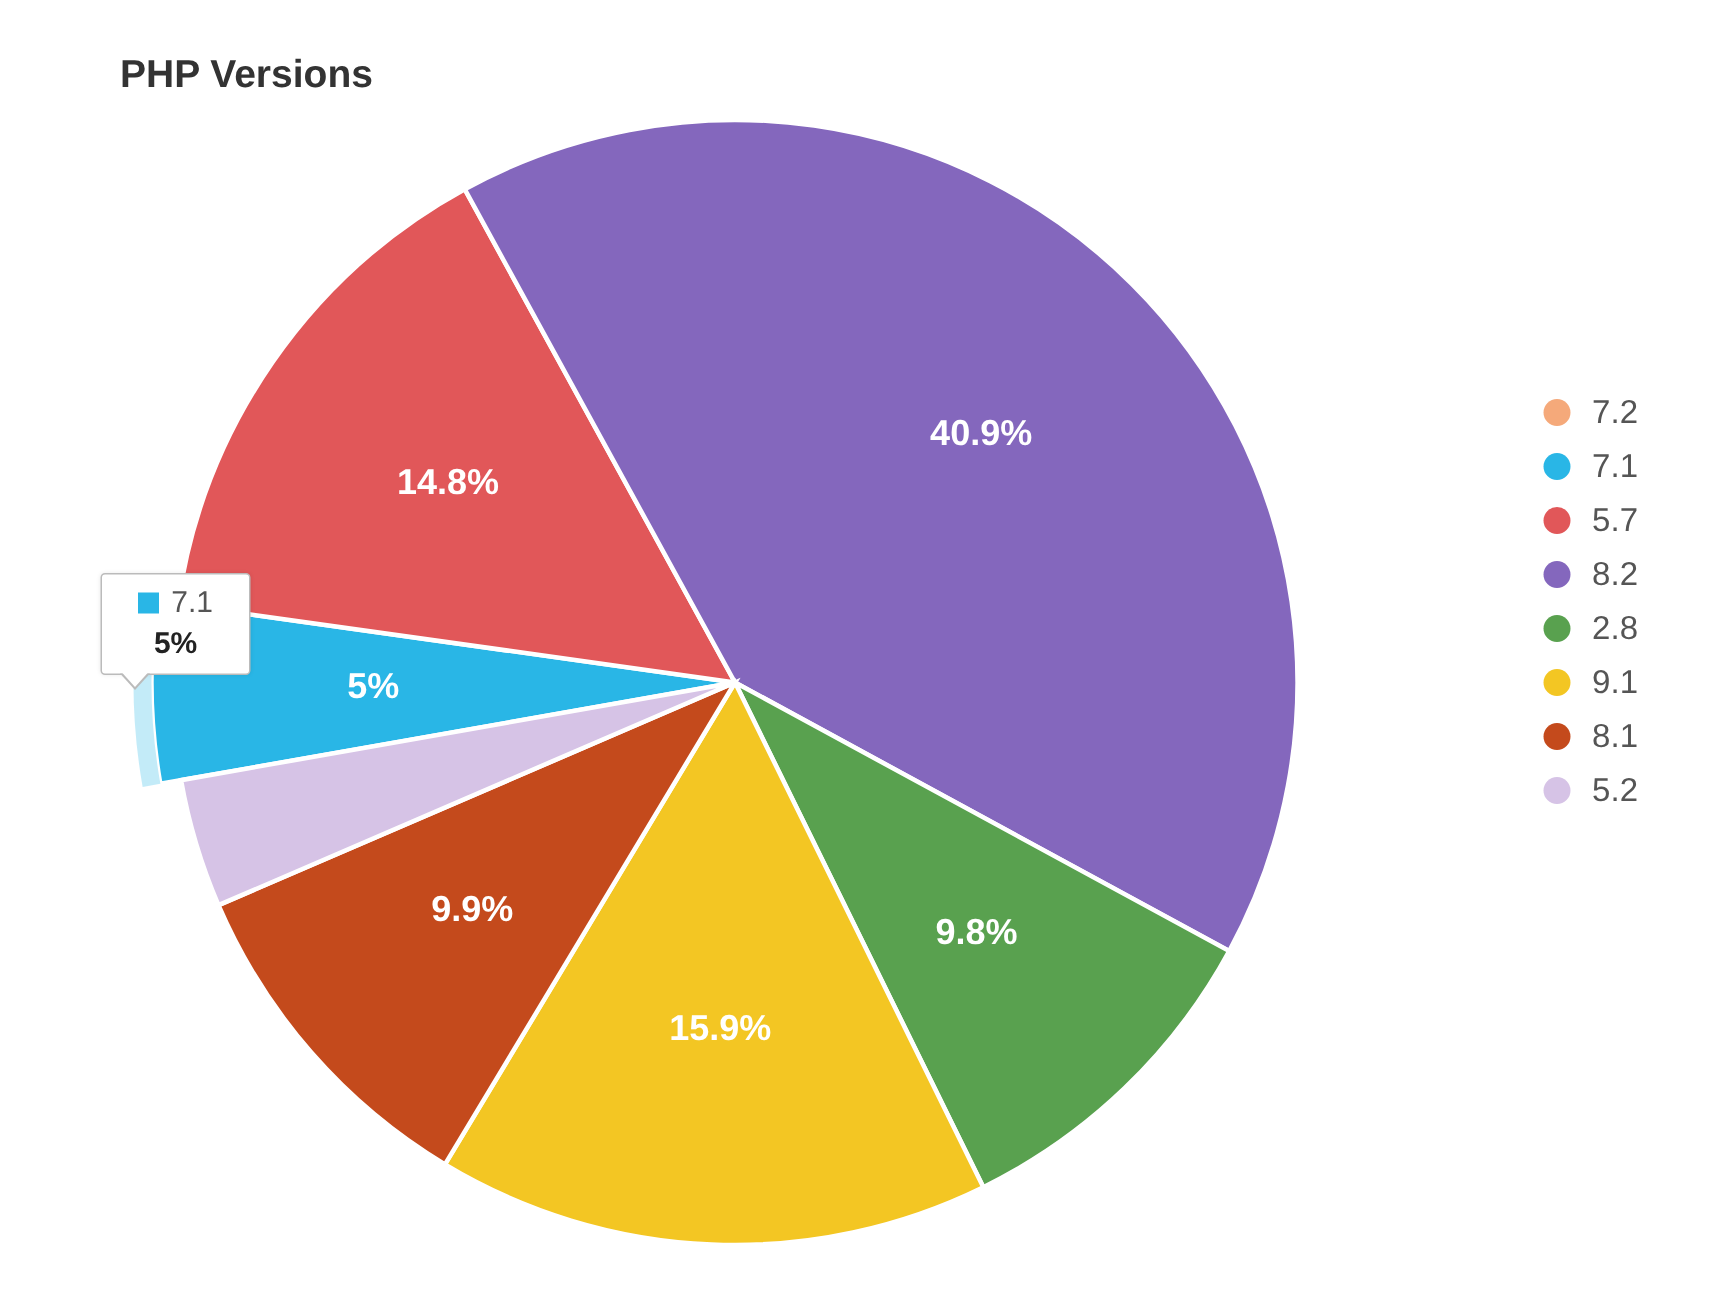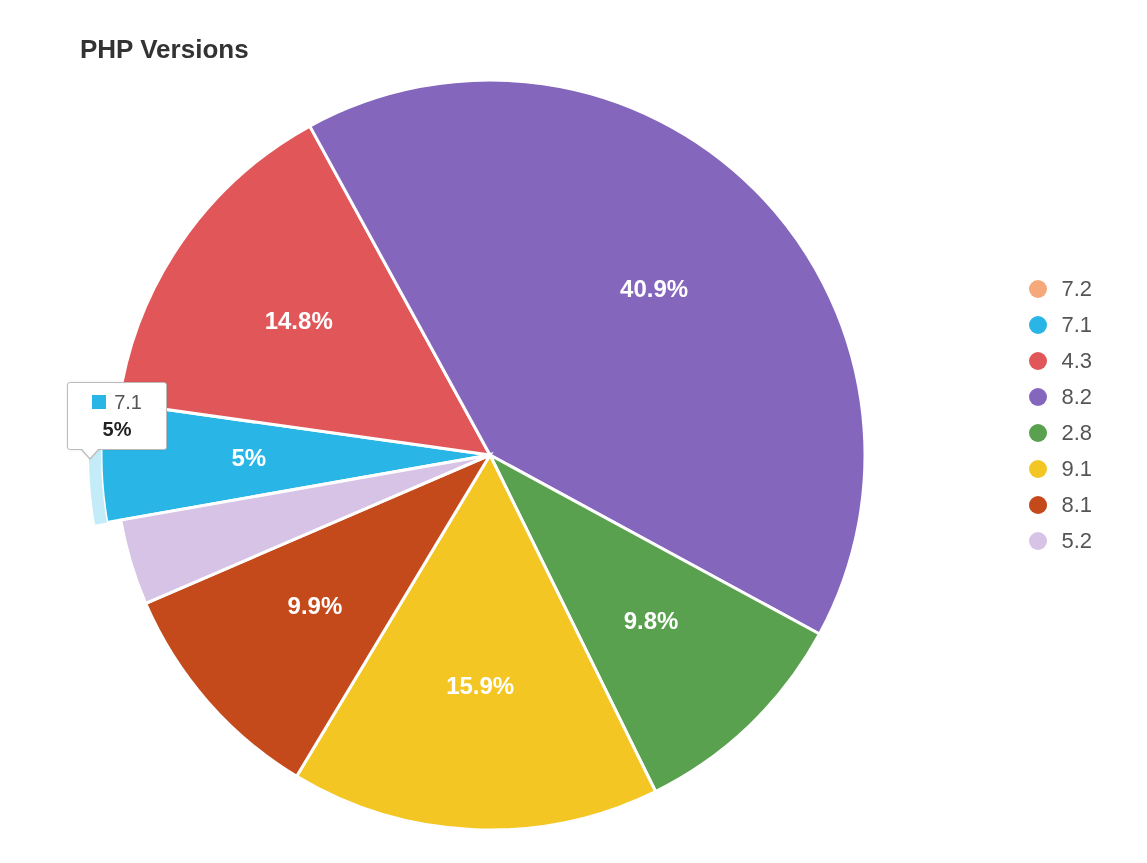--- a/index.html
+++ b/index.html
@@ -32,21 +32,21 @@
   .slice-label {
     font-size: 24px;
     font-weight: 600;
     fill: #fff;
     text-anchor: middle;
     dominant-baseline: middle;
   }
   .legend {
     position: absolute;
     right: 55px;
-    top: 264px;
+    top: 250px;
     font-size: 22px;
     color: #555;
   }
   .legend-row {
     display: flex;
     align-items: center;
     margin: 14px 0;
     line-height: 1;
   }
   .swatch {
@@ -144,21 +144,21 @@
       <div class="legend-row">
         <span class="swatch" style="background: rgb(245, 169, 122);"></span>
         <span>7.2</span>
       </div>
       <div class="legend-row">
         <span class="swatch" style="background: rgb(41, 182, 230);"></span>
         <span>7.1</span>
       </div>
       <div class="legend-row">
         <span class="swatch" style="background: rgb(225, 87, 89);"></span>
-        <span>4.3</span>
+        <span>5.7</span>
       </div>
       <div class="legend-row">
         <span class="swatch" style="background: rgb(132, 103, 189);"></span>
         <span>8.2</span>
       </div>
       <div class="legend-row">
         <span class="swatch" style="background: rgb(89, 161, 79);"></span>
         <span>2.8</span>
       </div>
       <div class="legend-row">

